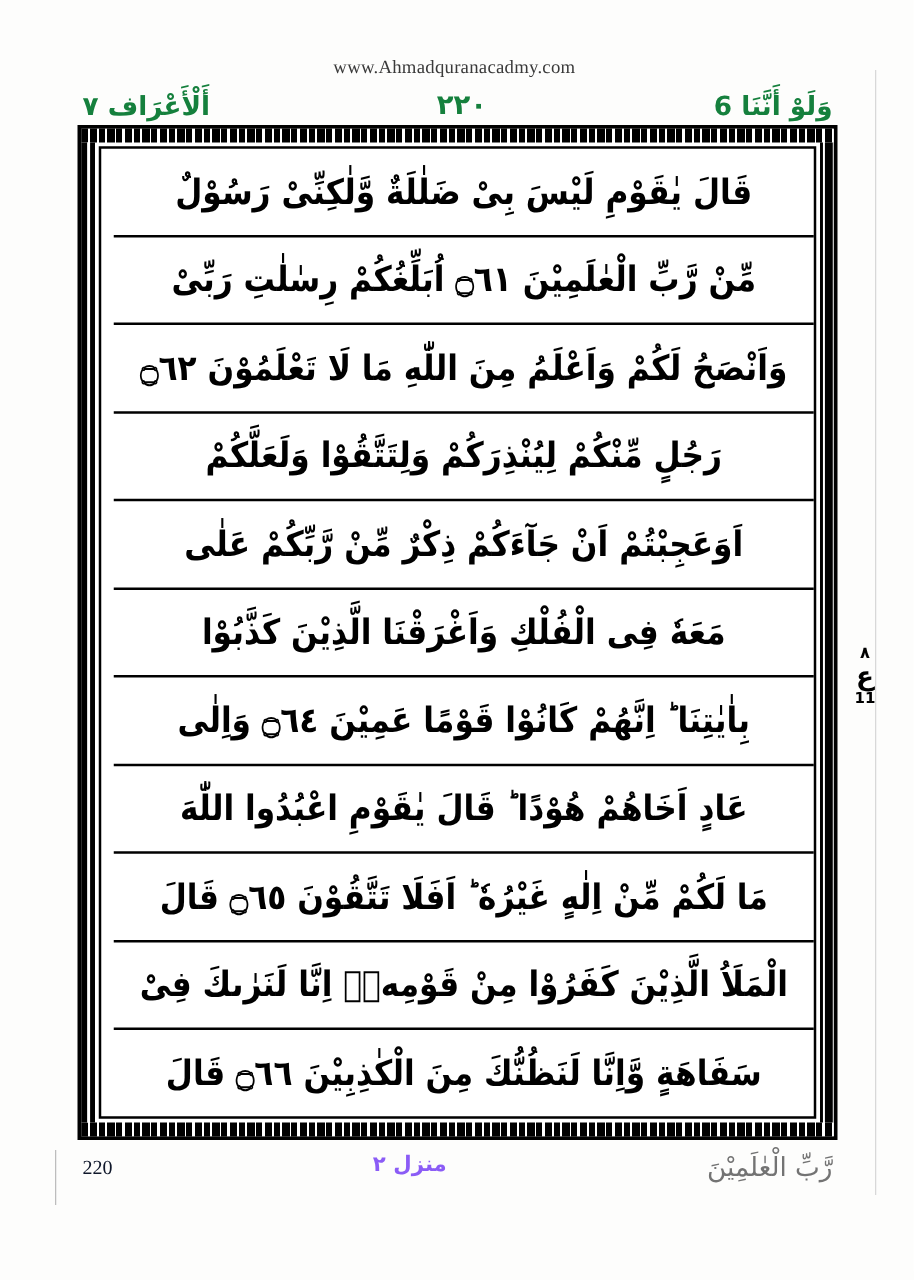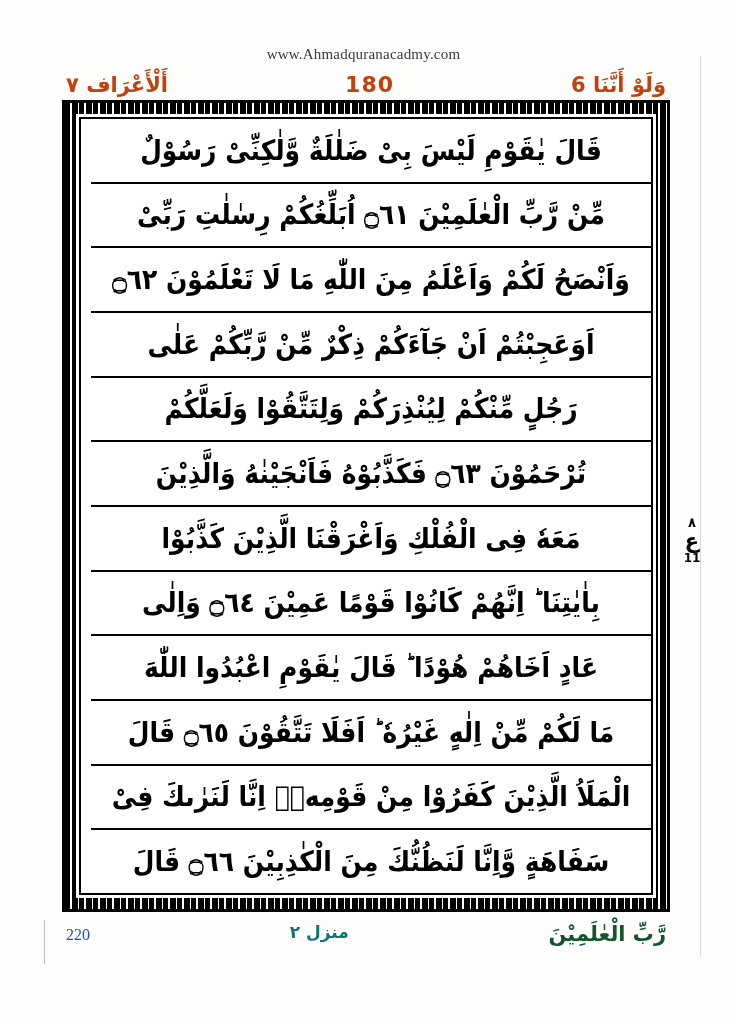--- a/index.html
+++ b/index.html
@@ -45,21 +45,21 @@
     height: 34px;
     display: flex;
     align-items: flex-end;
     justify-content: space-between;
     direction: rtl;
   }
   .header .hdr-item {
     font-family: "DejaVu Sans", "Liberation Sans", sans-serif;
     font-size: 21px;
     font-weight: bold;
-    color: #c2410c;
+    color: #15803d;
     line-height: 1;
     white-space: nowrap;
   }
   .header .hdr-center {
     font-size: 22px;
     font-weight: bold;
     letter-spacing: 1px;
   }
 
   
@@ -177,72 +177,69 @@
     width: 600px;
     height: 34px;
     display: flex;
     align-items: flex-start;
     justify-content: space-between;
     direction: rtl;
   }
   .footer .ftr-arabic {
     font-family: "DejaVu Sans", "Liberation Sans", sans-serif;
     font-size: 21px;
-    font-weight: bold;
-    color: #14532d;
+    font-weight: normal;
+    color: #737373;
     white-space: nowrap;
   }
   .footer .ftr-center {
     font-family: "DejaVu Sans", "Liberation Sans", sans-serif;
     font-size: 17px;
     font-weight: bold;
-    color: #0f766e;
+    color: #8b5cf6;
   }
   .footer .ftr-page {
     font-family: "Liberation Serif", "DejaVu Serif", serif;
     font-size: 16px;
-    color: #1d4ed8;
+    color: #0f172a;
     padding-top: 4px;
   }
 </style>
 </head>
 <body>
 
 <div class="page">
 
   <div class="site-url">www.Ahmadquranacadmy.com</div>
 
   <div class="header">
     <span class="hdr-item">وَلَوْ أَنَّنَا 6</span>
-    <span class="hdr-item hdr-center">180</span>
+    <span class="hdr-item hdr-center">٢٢٠</span>
     <span class="hdr-item">أَلْأَعْرَاف ٧</span>
   </div>
 
   <div class="frame">
     <div class="frame-orn"></div>
     <div class="frame-inner-rule"></div>
 
     <div class="lines">
       <div class="ayah-line">
         <div class="ayah-text">قَالَ يٰقَوْمِ لَيْسَ بِىْ ضَلٰلَةٌ وَّلٰكِنِّىْ رَسُوْلٌ</div>
       </div>
       <div class="ayah-line">
         <div class="ayah-text">مِّنْ رَّبِّ الْعٰلَمِيْنَ ۝٦١ اُبَلِّغُكُمْ رِسٰلٰتِ رَبِّىْ</div>
       </div>
       <div class="ayah-line">
         <div class="ayah-text">وَاَنْصَحُ لَكُمْ وَاَعْلَمُ مِنَ اللّٰهِ مَا لَا تَعْلَمُوْنَ ۝٦٢</div>
       </div>
       <div class="ayah-line">
+        <div class="ayah-text">رَجُلٍ مِّنْكُمْ لِيُنْذِرَكُمْ وَلِتَتَّقُوْا وَلَعَلَّكُمْ</div>
+      </div>
+      <div class="ayah-line">
         <div class="ayah-text">اَوَعَجِبْتُمْ اَنْ جَآءَكُمْ ذِكْرٌ مِّنْ رَّبِّكُمْ عَلٰى</div>
-      </div>
-      <div class="ayah-line">
-        <div class="ayah-text">رَجُلٍ مِّنْكُمْ لِيُنْذِرَكُمْ وَلِتَتَّقُوْا وَلَعَلَّكُمْ</div>
-      </div>
-      <div class="ayah-line">
-        <div class="ayah-text">تُرْحَمُوْنَ ۝٦٣ فَكَذَّبُوْهُ فَاَنْجَيْنٰهُ وَالَّذِيْنَ</div>
       </div>
       <div class="ayah-line">
         <div class="ayah-text">مَعَهٗ فِى الْفُلْكِ وَاَغْرَقْنَا الَّذِيْنَ كَذَّبُوْا</div>
       </div>
       <div class="ayah-line">
         <div class="ayah-text">بِاٰيٰتِنَا ؕ اِنَّهُمْ كَانُوْا قَوْمًا عَمِيْنَ ۝٦٤ وَاِلٰى</div>
       </div>
       <div class="ayah-line">
         <div class="ayah-text">عَادٍ اَخَاهُمْ هُوْدًا ؕ قَالَ يٰقَوْمِ اعْبُدُوا اللّٰهَ</div>
       </div>

